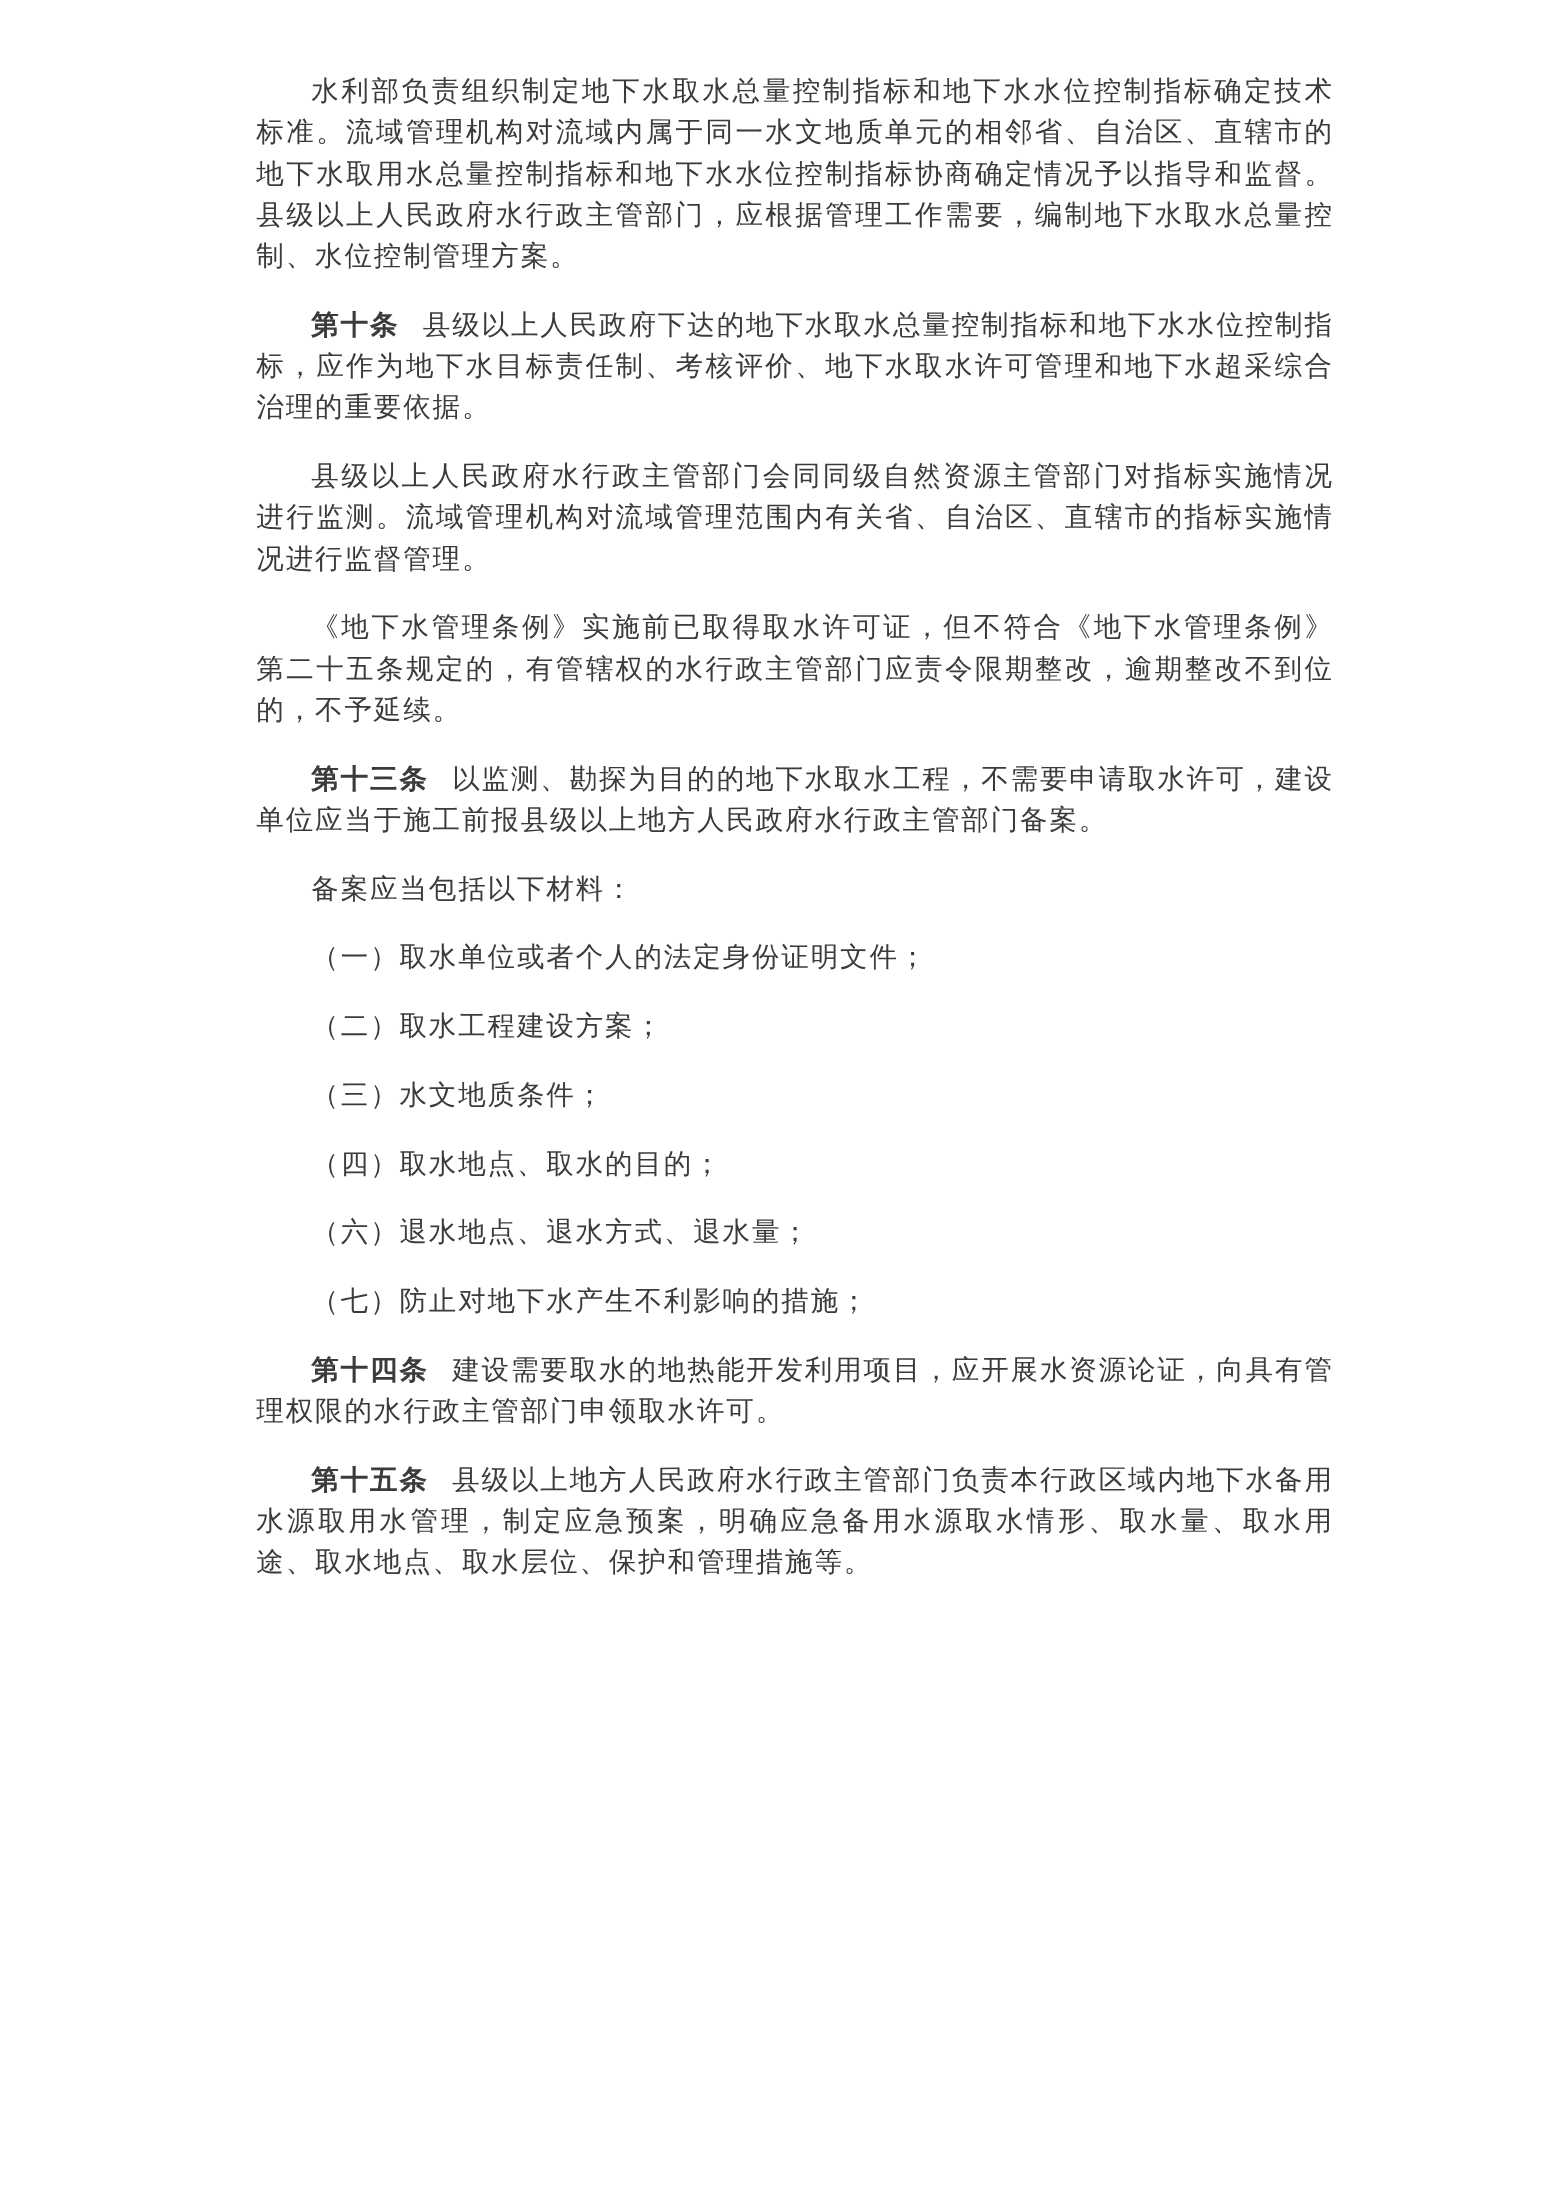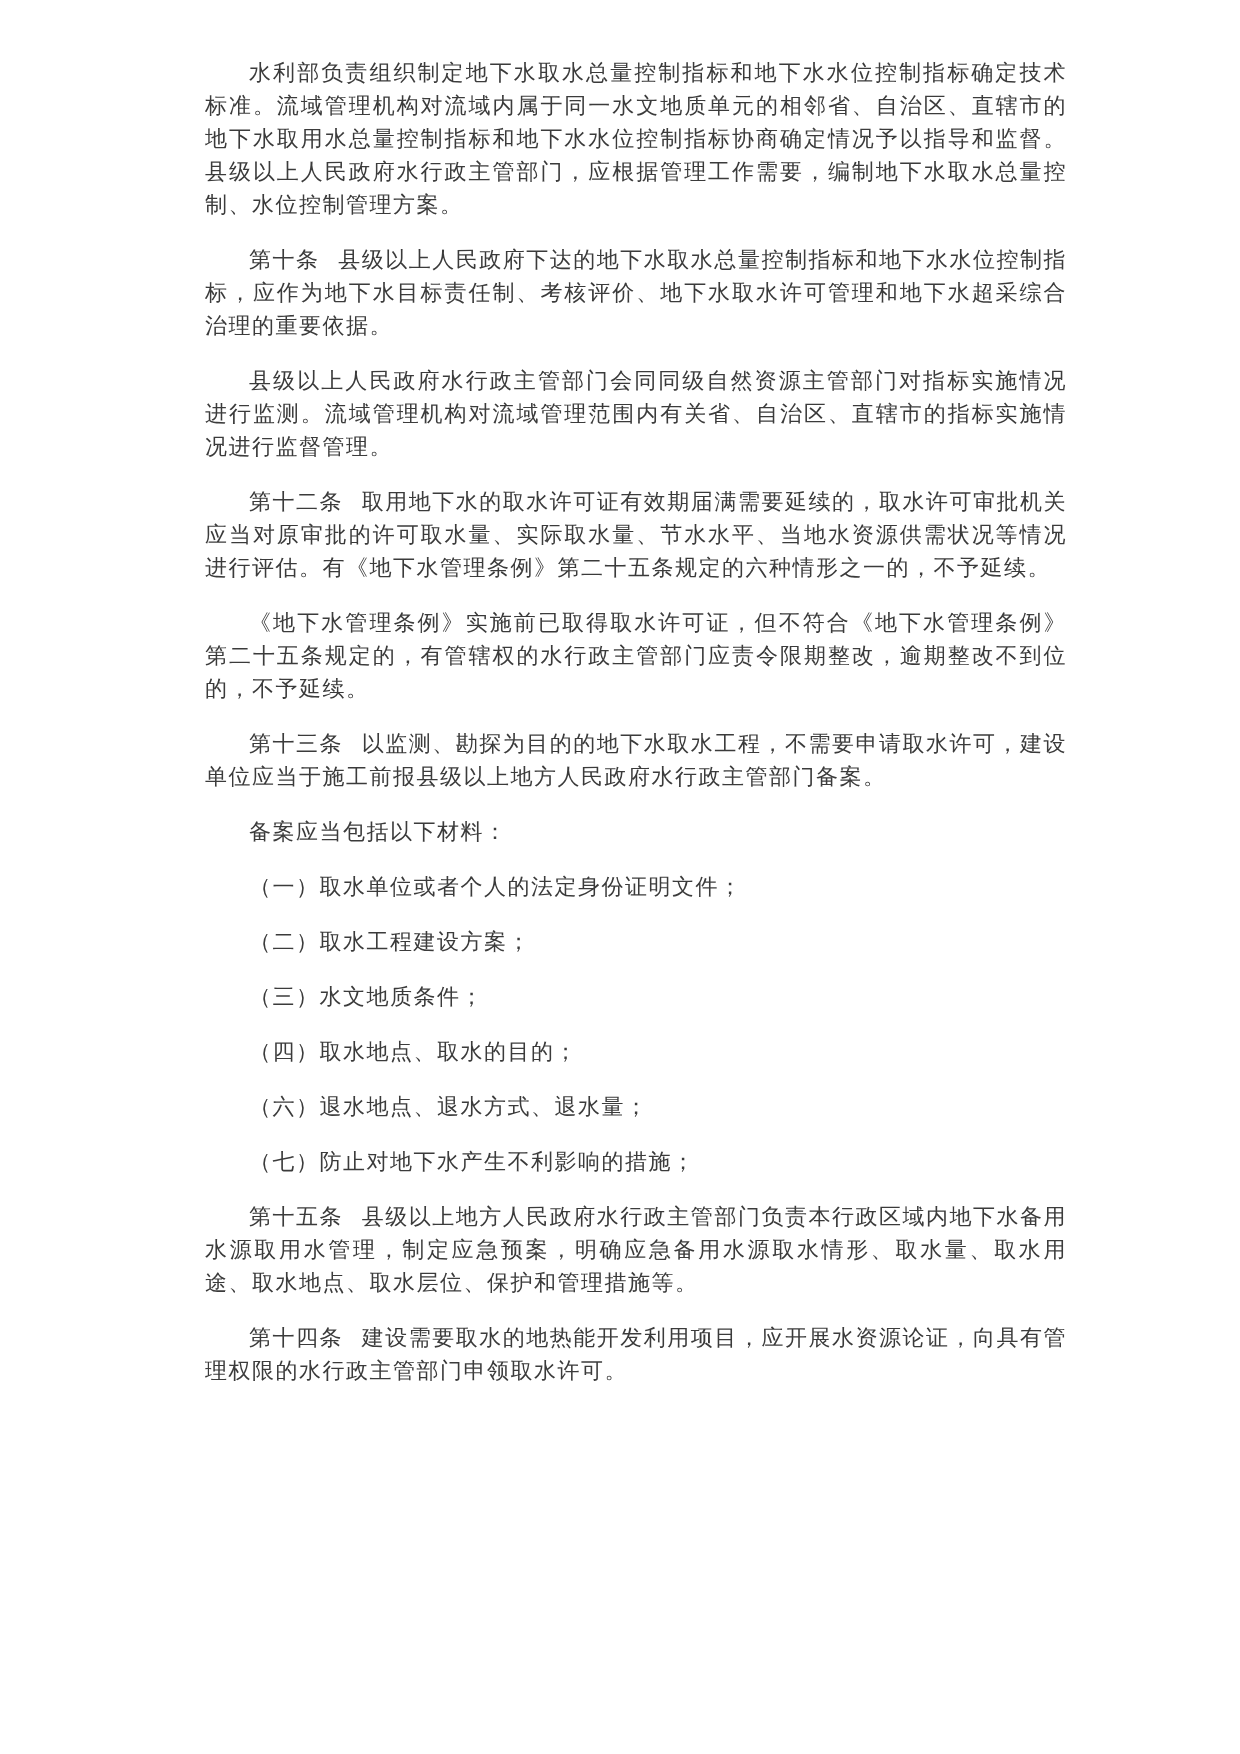--- a/index.html
+++ b/index.html
@@ -25,37 +25,36 @@
     margin: 0 0 22px 0;
     font-size: 22px;
     line-height: 33px;
     letter-spacing: 1.5px;
     text-indent: 2em;
     text-align: justify;
     color: #3b3b3b;
     word-break: break-all;
   }
   .lead {
-    font-weight: normal;
+    font-weight: bold;
     margin-right: 0.85em;
   }
 </style>
 </head>
 <body>
 
 <div class="page">
   <div class="content">
   <p class="para"><span class="ptext">水利部负责组织制定地下水取水总量控制指标和地下水水位控制指标确定技术标准。流域管理机构对流域内属于同一水文地质单元的相邻省、自治区、直辖市的地下水取用水总量控制指标和地下水水位控制指标协商确定情况予以指导和监督。县级以上人民政府水行政主管部门，应根据管理工作需要，编制地下水取水总量控制、水位控制管理方案。</span></p>
 
   <p class="para"><span class="lead">第十条</span><span class="ptext">县级以上人民政府下达的地下水取水总量控制指标和地下水水位控制指标，应作为地下水目标责任制、考核评价、地下水取水许可管理和地下水超采综合治理的重要依据。</span></p>
 
   <p class="para"><span class="ptext">县级以上人民政府水行政主管部门会同同级自然资源主管部门对指标实施情况进行监测。流域管理机构对流域管理范围内有关省、自治区、直辖市的指标实施情况进行监督管理。</span></p>
 
 
-  <p class="para"><span class="lead">第十二条</span><span class="ptext">取用地下水的取水许可证有效期届满需要延续的，取水许可审批机关应当对原审批的许可取水量、实际取水量、节水水平、当地水资源供需状况等情况进行评估。有《地下水管理条例》第二十五条规定的六种情形之一的，不予延续。</span></p>
 
   <p class="para"><span class="ptext">《地下水管理条例》实施前已取得取水许可证，但不符合《地下水管理条例》第二十五条规定的，有管辖权的水行政主管部门应责令限期整改，逾期整改不到位的，不予延续。</span></p>
 
   <p class="para"><span class="lead">第十三条</span><span class="ptext">以监测、勘探为目的的地下水取水工程，不需要申请取水许可，建设单位应当于施工前报县级以上地方人民政府水行政主管部门备案。</span></p>
 
   <p class="para"><span class="ptext">备案应当包括以下材料：</span></p>
 
   <p class="para"><span class="ptext">（一）取水单位或者个人的法定身份证明文件；</span></p>
 
   <p class="para"><span class="ptext">（二）取水工程建设方案；</span></p>
@@ -63,17 +62,17 @@
   <p class="para"><span class="ptext">（三）水文地质条件；</span></p>
 
   <p class="para"><span class="ptext">（四）取水地点、取水的目的；</span></p>
 
 
   <p class="para"><span class="ptext">（六）退水地点、退水方式、退水量；</span></p>
 
   <p class="para"><span class="ptext">（七）防止对地下水产生不利影响的措施；</span></p>
 
 
+  <p class="para"><span class="lead">第十四条</span><span class="ptext">建设需要取水的地热能开发利用项目，应开展水资源论证，向具有管理权限的水行政主管部门申领取水许可。</span></p>
+
   <p class="para"><span class="lead">第十五条</span><span class="ptext">县级以上地方人民政府水行政主管部门负责本行政区域内地下水备用水源取用水管理，制定应急预案，明确应急备用水源取水情形、取水量、取水用途、取水地点、取水层位、保护和管理措施等。</span></p>
-
-  <p class="para"><span class="lead">第十四条</span><span class="ptext">建设需要取水的地热能开发利用项目，应开展水资源论证，向具有管理权限的水行政主管部门申领取水许可。</span></p>
 </div>
 </div>
 
 </body></html>

